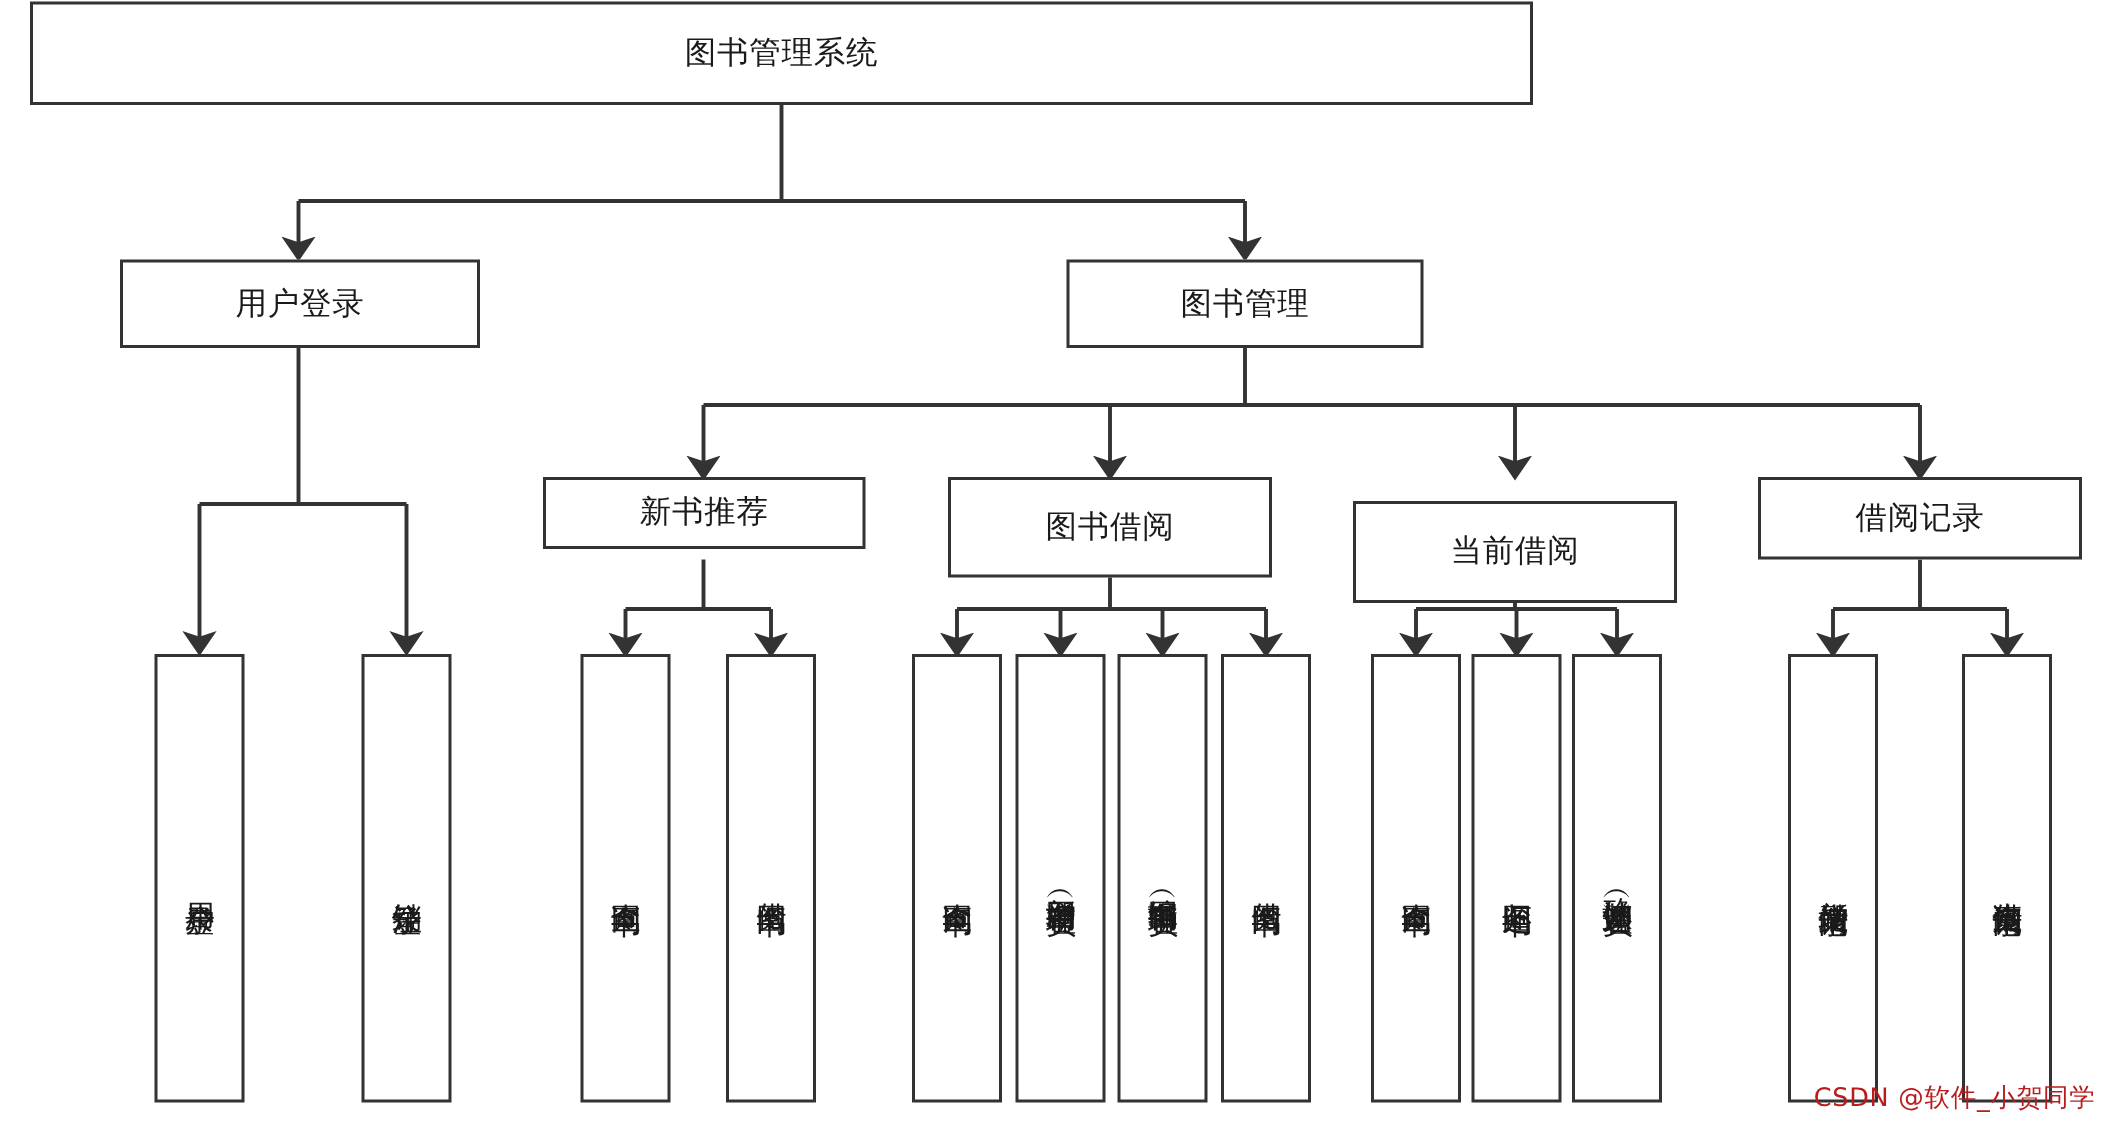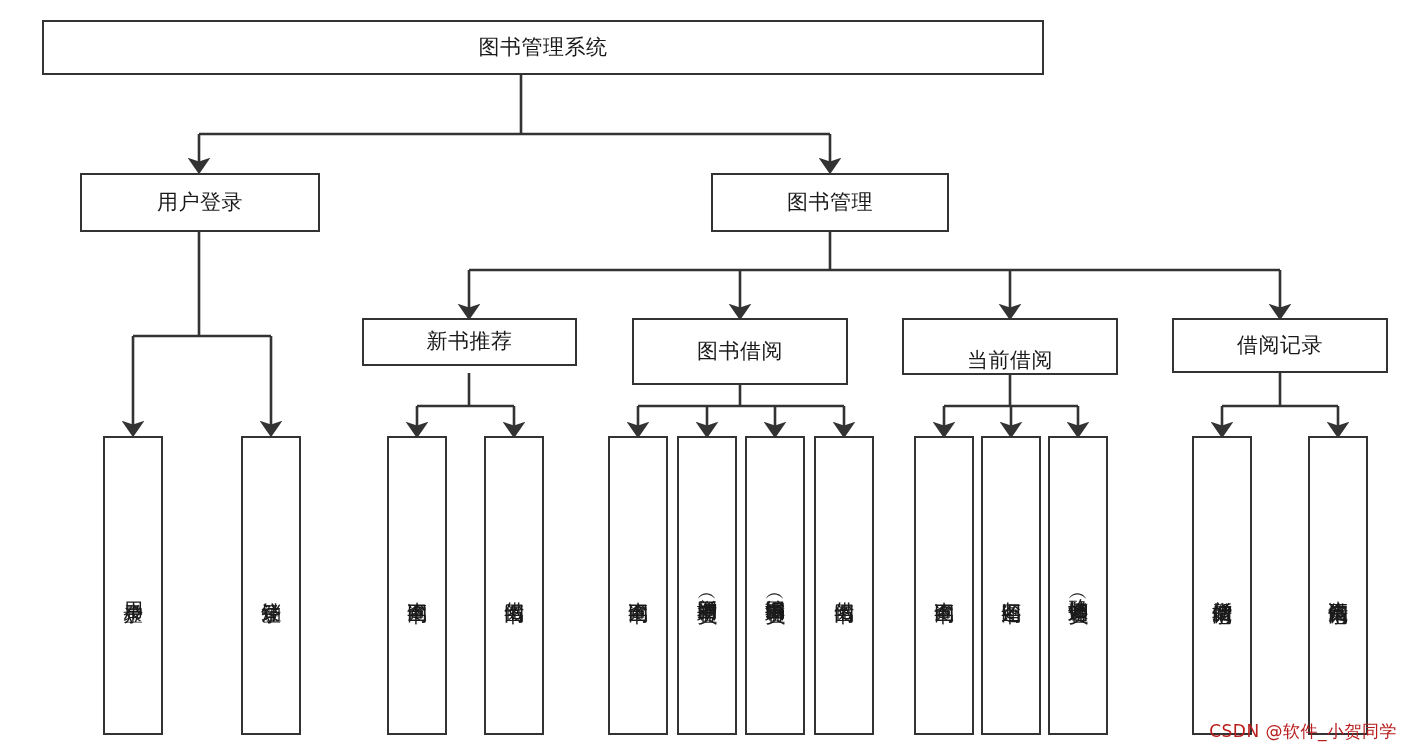--- a/index.html
+++ b/index.html
@@ -118,41 +118,41 @@
       <line x1="1011" y1="406" x2="1011" y2="430" marker-end="url(#arrowhead)"></line>
       <line x1="1078" y1="406" x2="1078" y2="430" marker-end="url(#arrowhead)"></line>
 
       <line x1="1280" y1="373" x2="1280" y2="406"></line>
       <line x1="1222" y1="406" x2="1338" y2="406"></line>
       <line x1="1222" y1="406" x2="1222" y2="430" marker-end="url(#arrowhead)"></line>
       <line x1="1338" y1="406" x2="1338" y2="430" marker-end="url(#arrowhead)"></line>
     </g>
   </svg>
 
-  <div class="node horizontal" style="left:20px; top:20px; width:1002px; height:55px;margin-left:22px;">
+  <div class="node horizontal" style="left:20px; top:1px; width:1002px; height:69px;">
     <span class="node-label">图书管理系统</span>
   </div>
 
   <div class="node horizontal" style="left:80px; top:173px; width:240px; height:59px;">
     <span class="node-label">用户登录</span>
   </div>
 
   <div class="node horizontal" style="left:711px; top:173px; width:238px; height:59px;justify-content:center;">
     <span class="node-label">图书管理</span>
   </div>
 
   <div class="node horizontal" style="left:362px; top:318px; width:215px; height:48px;font-family:Liberation Serif, serif;">
     <span class="node-label">新书推荐</span>
   </div>
 
   <div class="node horizontal" style="left:632px; top:318px; width:216px; height:67px;">
     <span class="node-label">图书借阅</span>
   </div>
 
-  <div class="node horizontal" style="left:902px; top:318px; width:216px; height:57px;align-items:flex-end;">
+  <div class="node horizontal" style="left:902px; top:334px; width:216px; height:68px;">
     <span class="node-label">当前借阅</span>
   </div>
 
   <div class="node horizontal" style="left:1172px; top:318px; width:216px; height:55px;">
     <span class="node-label">借阅记录</span>
   </div>
 
   <div class="node vertical" style="left:103px; top:436px; width:60px; height:299px;">
     <span class="node-label">用户登录</span>
   </div>

